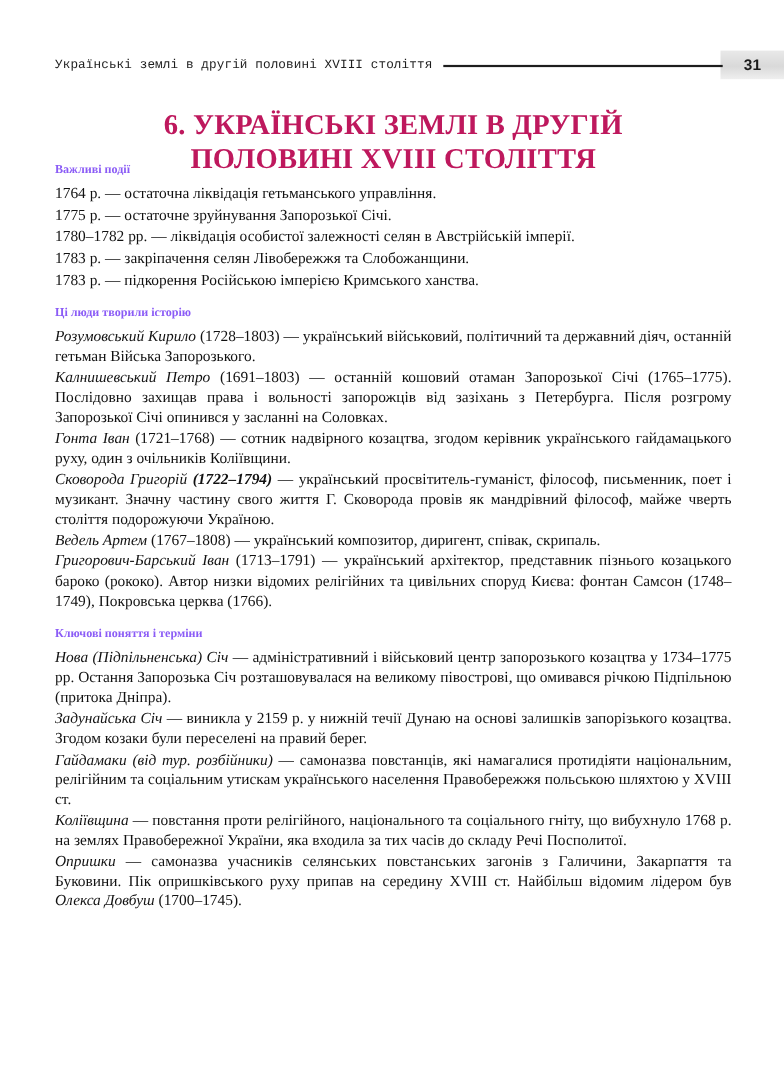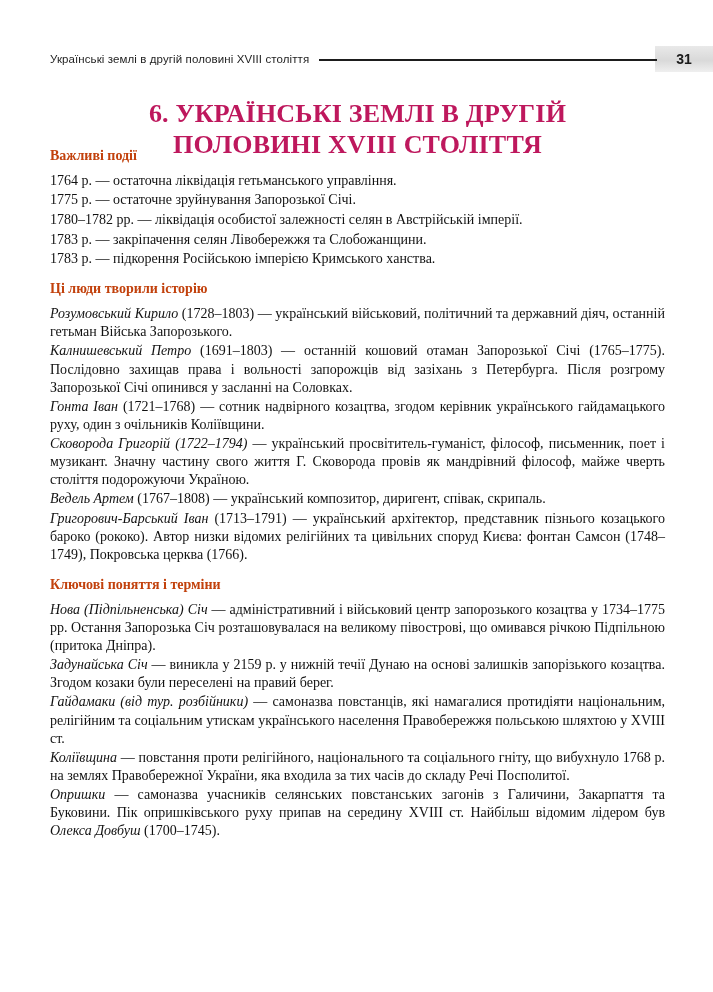--- a/index.html
+++ b/index.html
@@ -27,21 +27,21 @@
   .running-head {
     position: absolute;
     top: 48px;
     left: 50px;
     right: 0;
     height: 22px;
     display: flex;
     align-items: center;
   }
   .running-head-title {
-    font-family: Liberation Sans, sans-serif;
+    font-family: Liberation Mono, monospace;
     font-size: 11.5px;
     letter-spacing: 0.1px;
     color: #1d1d1d;
     white-space: nowrap;
   }
   .running-head-rule {
     flex: 1 1 auto;
     height: 2px;
     background: #1d1d1d;
     margin: 0 0 0 10px;
@@ -81,25 +81,25 @@
 
   
   .content {
     position: absolute;
     top: 148px;
     left: 50px;
     width: 615px;
   }
 
   h2.section-heading {
-    font-size: 14px;
+    font-size: 11px;
     font-weight: 700;
     margin: 0 0 7px 0;
     line-height: 1.2;
-    color: #c2410c;
+    color: #8b5cf6;
   }
   .section + .section {
     margin-top: 13px;
   }
 
   p.line,
   p.entry,
   p.term {
     margin: 0 0 1px 0;
     font-size: 14px;
@@ -118,20 +118,21 @@
   }
   .section-events p.line {
     margin-bottom: 1.5px;
   }
 
   .nm {
     font-style: italic;
   }
   .nm-dates-italic {
     font-style: italic;
+    font-weight: bold;
   }
 
   
   .scan-tint {
     position: absolute;
     inset: 0;
     pointer-events: none;
     background: rgba(250, 250, 248, 0.0);
   }
 </style>

